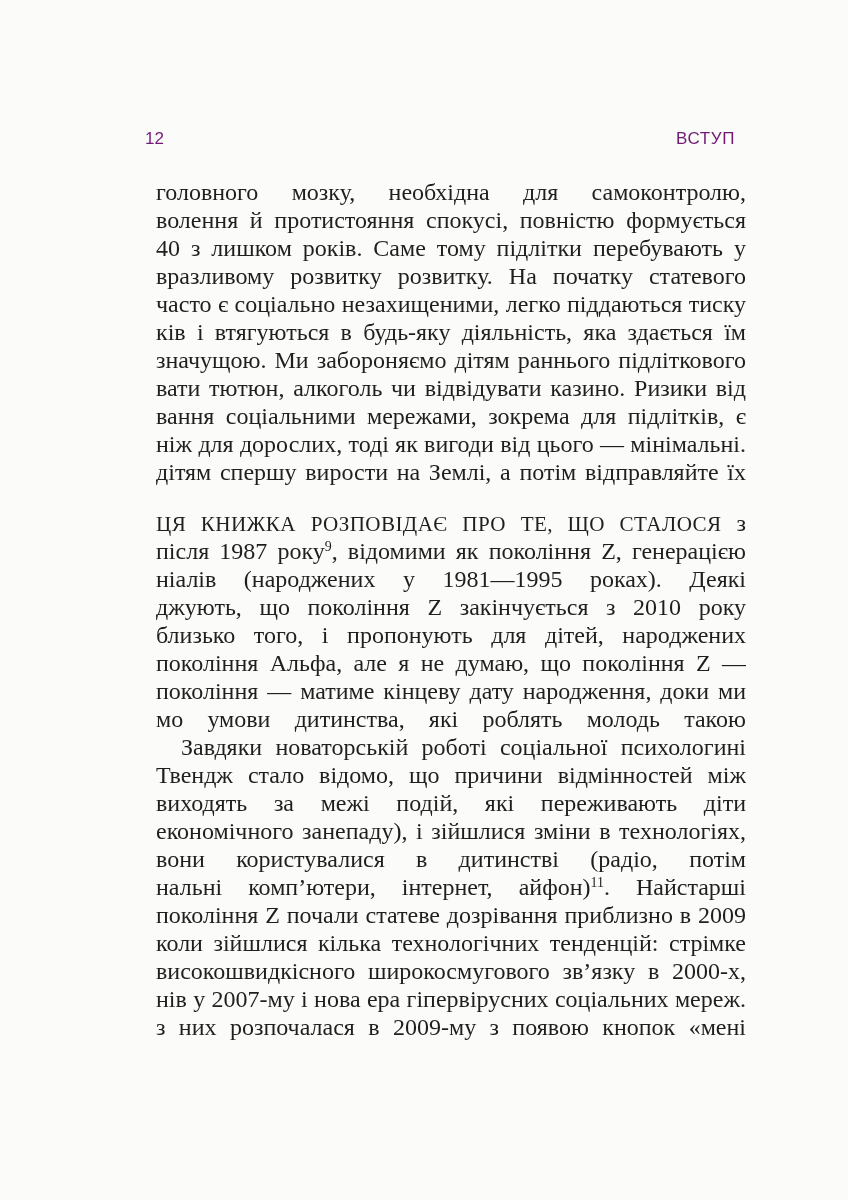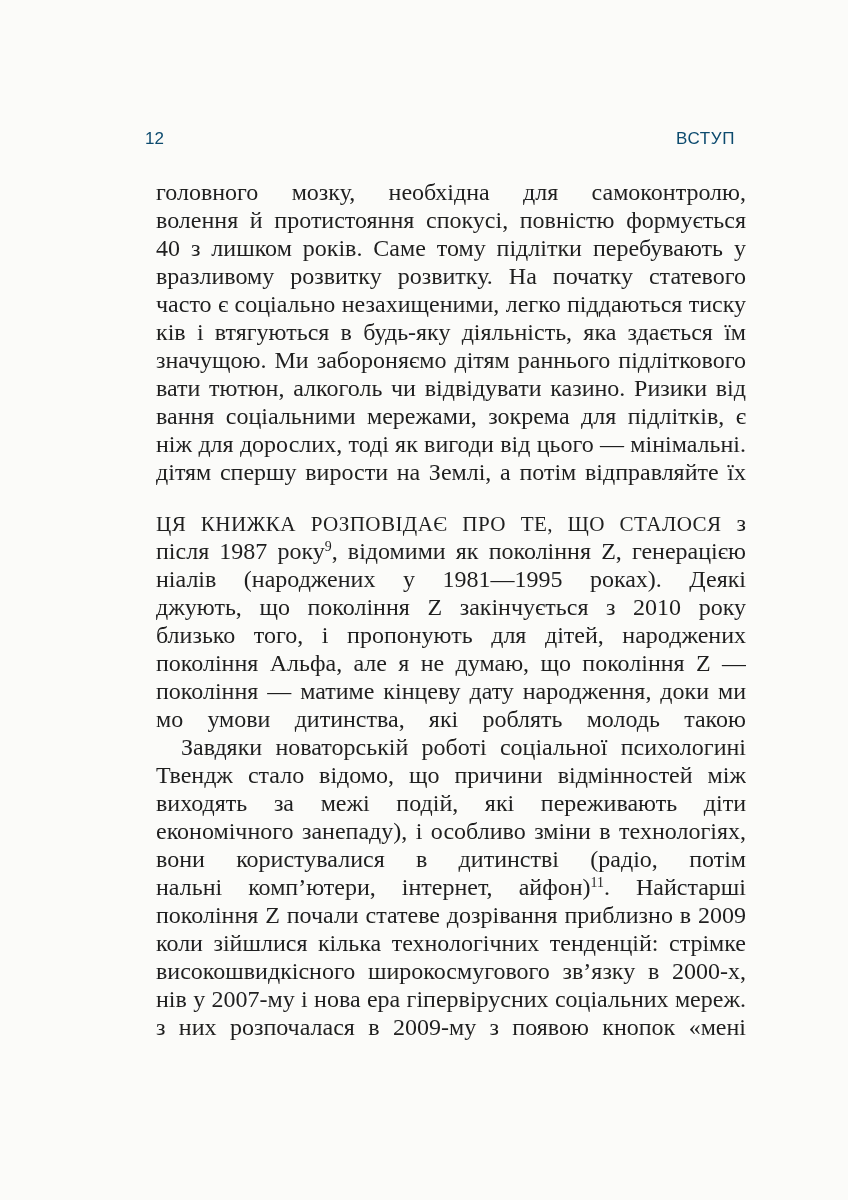--- a/index.html
+++ b/index.html
@@ -61,21 +61,21 @@
     line-height: 0;
     vertical-align: baseline;
     position: relative;
     top: -0.55em;
   }
 </style>
 </head>
 <body style="background: rgb(251, 251, 249);">
 
 <div class="page" style="color: rgb(31, 31, 31);">
-  <header class="running-header" style="color: #0c4a6e;">
+  <header class="running-header" style="color: #701a75;">
     <span class="pagenum">12</span>
     <span class="running-title">ВСТУП</span>
   </header>
   <main class="text-block" id="text-block">
       <div class="para">
         <div class="jline"><span>головного мозку, необхідна для самоконтролю, відкладання задо-</span></div>
         <div class="jline"><span>волення й протистояння спокусі, повністю формується лише після</span></div>
         <div class="jline"><span>40 з лишком років. Саме тому підлітки перебувають у особливо</span></div>
         <div class="jline"><span>вразливому розвитку розвитку. На початку статевого дозрівання вони</span></div>
         <div class="jline"><span>часто є соціально незахищеними, легко піддаються тиску одноліт-</span></div>
@@ -93,21 +93,21 @@
         <div class="jline"><span>джують, що покоління Z закінчується з 2010 року народження або</span></div>
         <div class="jline"><span>близько того, і пропонують для дітей, народжених опісля, назву</span></div>
         <div class="jline"><span>покоління Альфа, але я не думаю, що покоління Z — тривожне</span></div>
         <div class="jline"><span>покоління — матиме кінцеву дату народження, доки ми не зміни-</span></div>
         <div class="jline endline"><span>мо умови дитинства, які роблять молодь такою нервовою</span><sup class="fnref">10</sup><span>.</span></div>
       </div>
       <div class="para">
         <div class="jline indent"><span>Завдяки новаторській роботі соціальної психологині Джин</span></div>
         <div class="jline"><span>Твендж стало відомо, що причини відмінностей між поколіннями</span></div>
         <div class="jline"><span>виходять за межі </span><span class="it">подій</span><span>, які переживають діти (наприклад, війни та</span></div>
-        <div class="jline"><span>економічного занепаду), і особливо </span><span class="it">зміни в технологіях</span><span>, якими</span></div>
+        <div class="jline"><span>економічного занепаду), і зійшлися </span><span class="it">зміни в технологіях</span><span>, якими</span></div>
         <div class="jline"><span>вони користувалися в дитинстві (радіо, потім телебачення, персо-</span></div>
         <div class="jline"><span>нальні комп’ютери, інтернет, айфон)</span><sup class="fnref">11</sup><span>. Найстарші представники</span></div>
         <div class="jline"><span>покоління Z почали статеве дозрівання приблизно в 2009 році,</span></div>
         <div class="jline"><span>коли зійшлися кілька технологічних тенденцій: стрімке поширення</span></div>
         <div class="jline"><span>високошвидкісного широкосмугового зв’язку в 2000-х, поява айфо-</span></div>
         <div class="jline"><span>нів у 2007-му і нова ера гіпервірусних соціальних мереж. Остання</span></div>
         <div class="jline"><span>з них розпочалася в 2009-му з появою кнопок «мені подобається»</span></div>
       </div>
     </main>
 </div>

